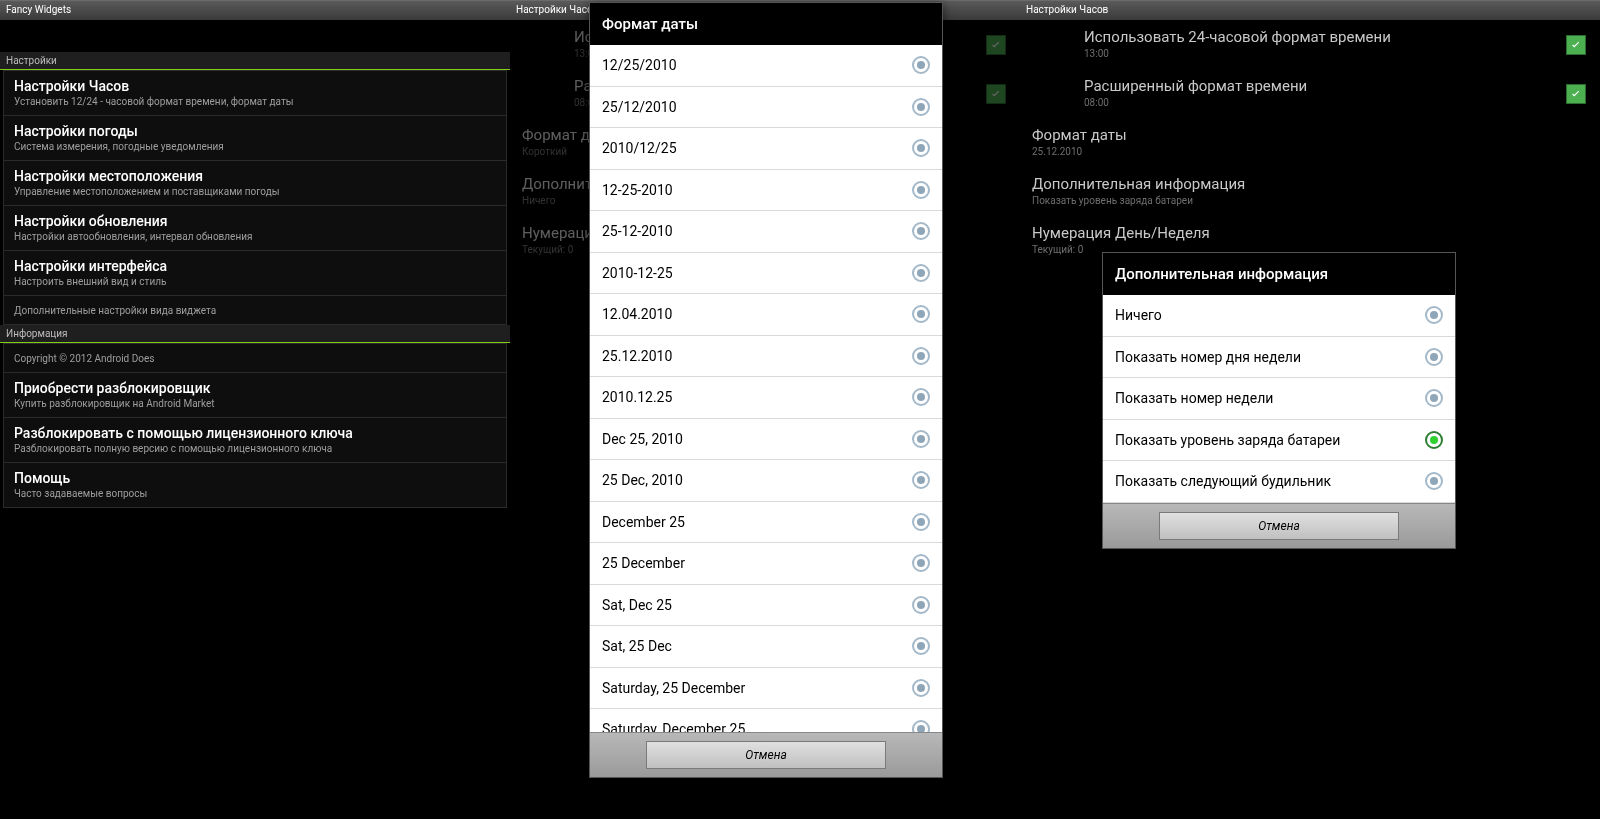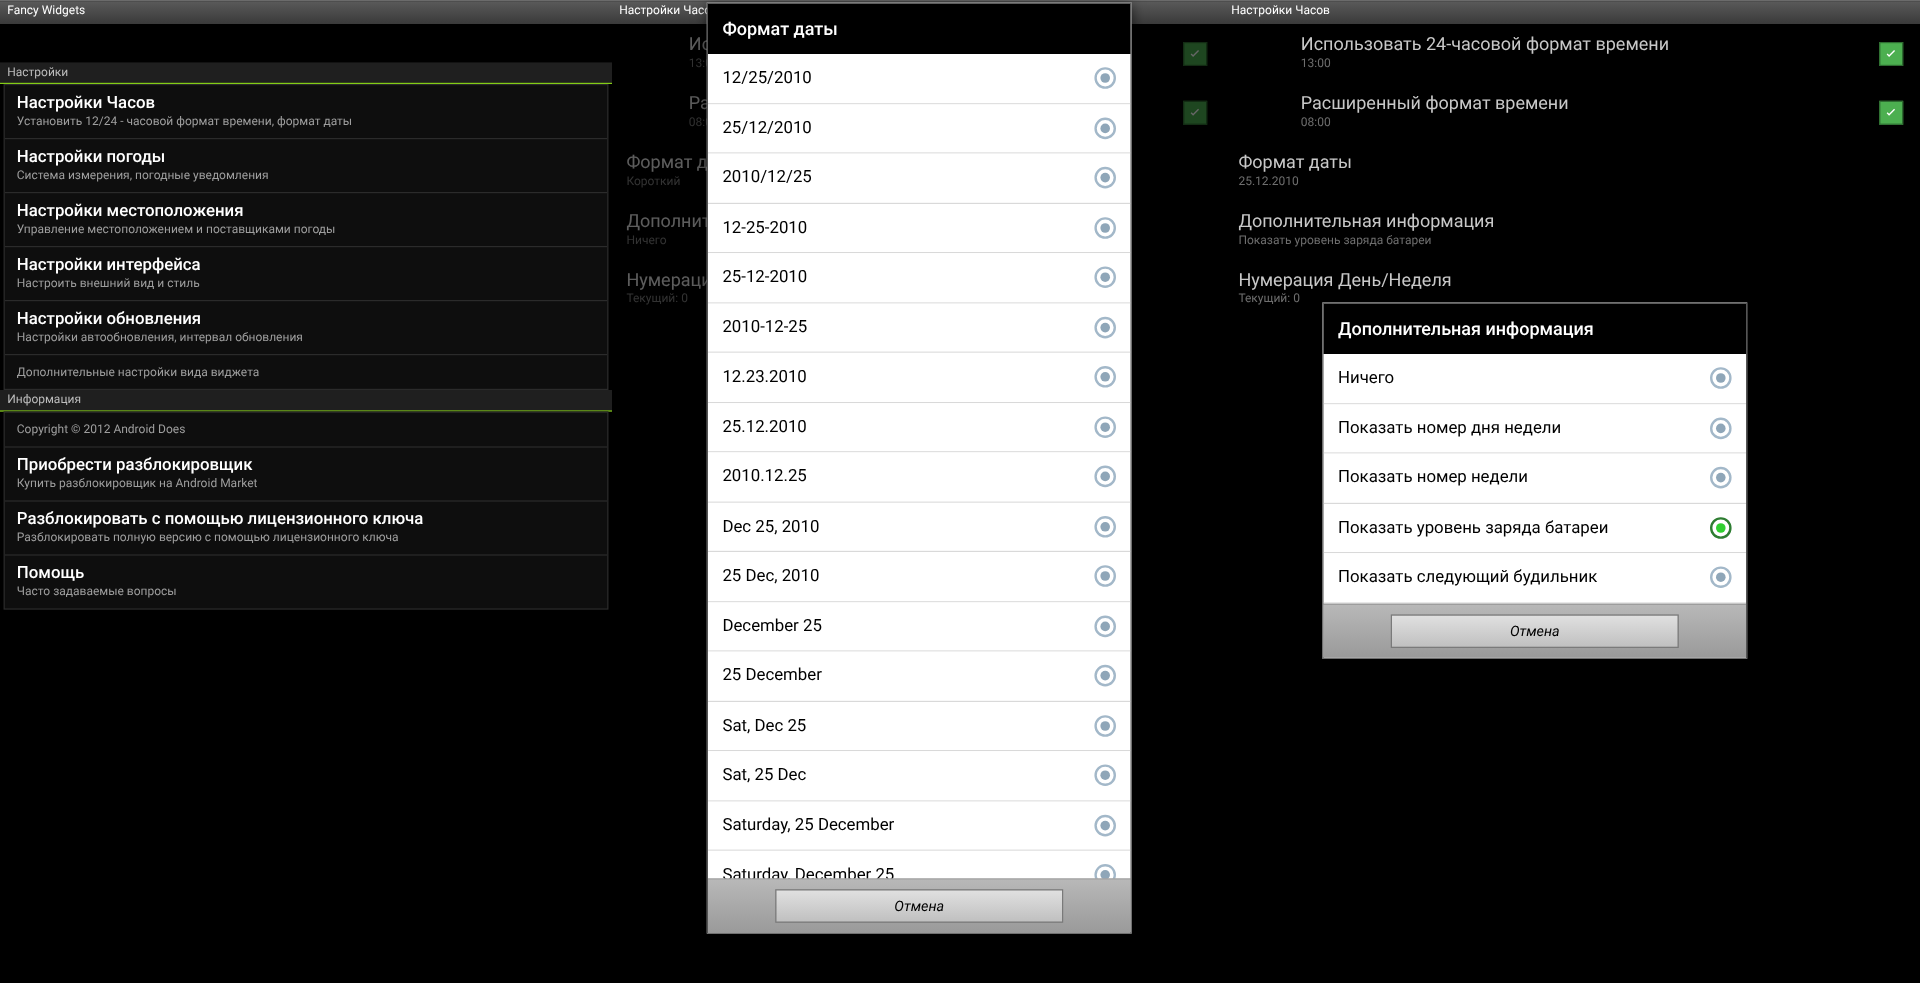--- a/index.html
+++ b/index.html
@@ -191,26 +191,26 @@
       </div>
       <div class="settings-item">
         <div class="title">Настройки погоды</div>
         <div class="subtitle">Система измерения, погодные уведомления</div>
       </div>
       <div class="settings-item">
         <div class="title">Настройки местоположения</div>
         <div class="subtitle">Управление местоположением и поставщиками погоды</div>
       </div>
       <div class="settings-item">
+        <div class="title">Настройки обновления</div>
+        <div class="subtitle">Настройки автообновления, интервал обновления</div>
+      </div>
+      <div class="settings-item">
         <div class="title">Настройки интерфейса</div>
         <div class="subtitle">Настроить внешний вид и стиль</div>
-      </div>
-      <div class="settings-item">
-        <div class="title">Настройки обновления</div>
-        <div class="subtitle">Настройки автообновления, интервал обновления</div>
       </div>
       <div class="settings-item">
         <div class="subtitle">Дополнительные настройки вида виджета</div>
       </div>
     </div>
     <div class="section-header">Информация</div>
     <div class="settings-list">
       <div class="settings-item">
         <div class="subtitle">Copyright © 2012 Android Does</div>
       </div>
@@ -297,21 +297,21 @@
               <span class="dot"></span>
             </span>
           </div>
           <div class="radio-item">
             <span class="label">2010-12-25</span>
             <span class="radio">
               <span class="dot"></span>
             </span>
           </div>
           <div class="radio-item">
-            <span class="label">12.23.2010</span>
+            <span class="label">12.04.2010</span>
             <span class="radio">
               <span class="dot"></span>
             </span>
           </div>
           <div class="radio-item">
             <span class="label">25.12.2010</span>
             <span class="radio">
               <span class="dot"></span>
             </span>
           </div>

